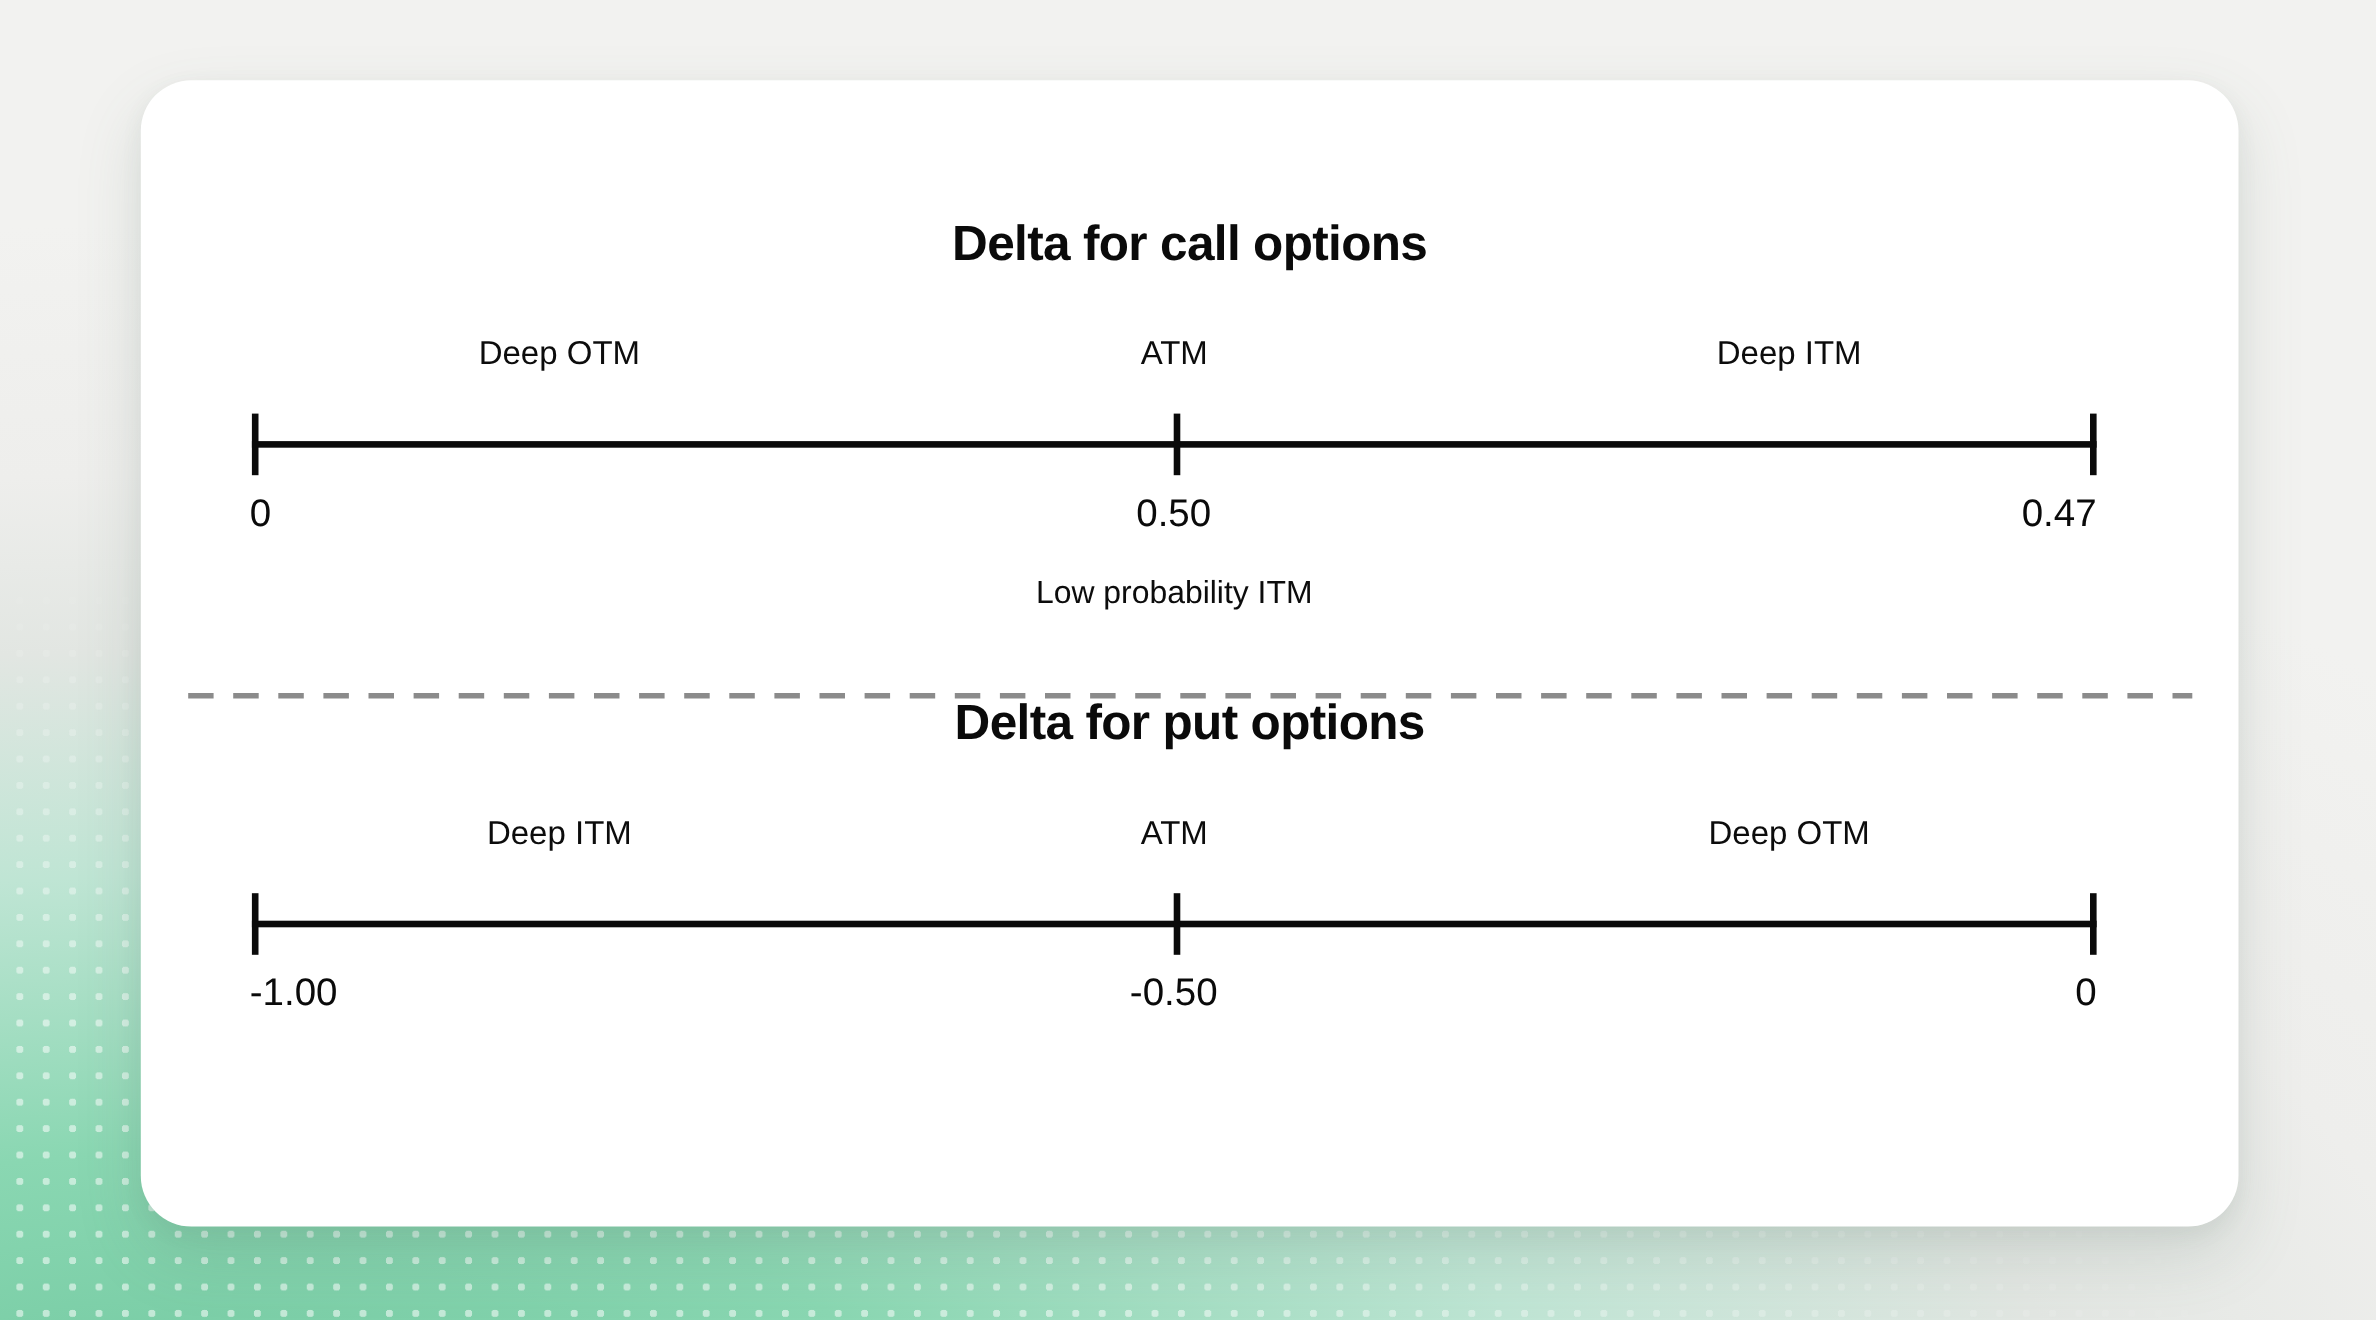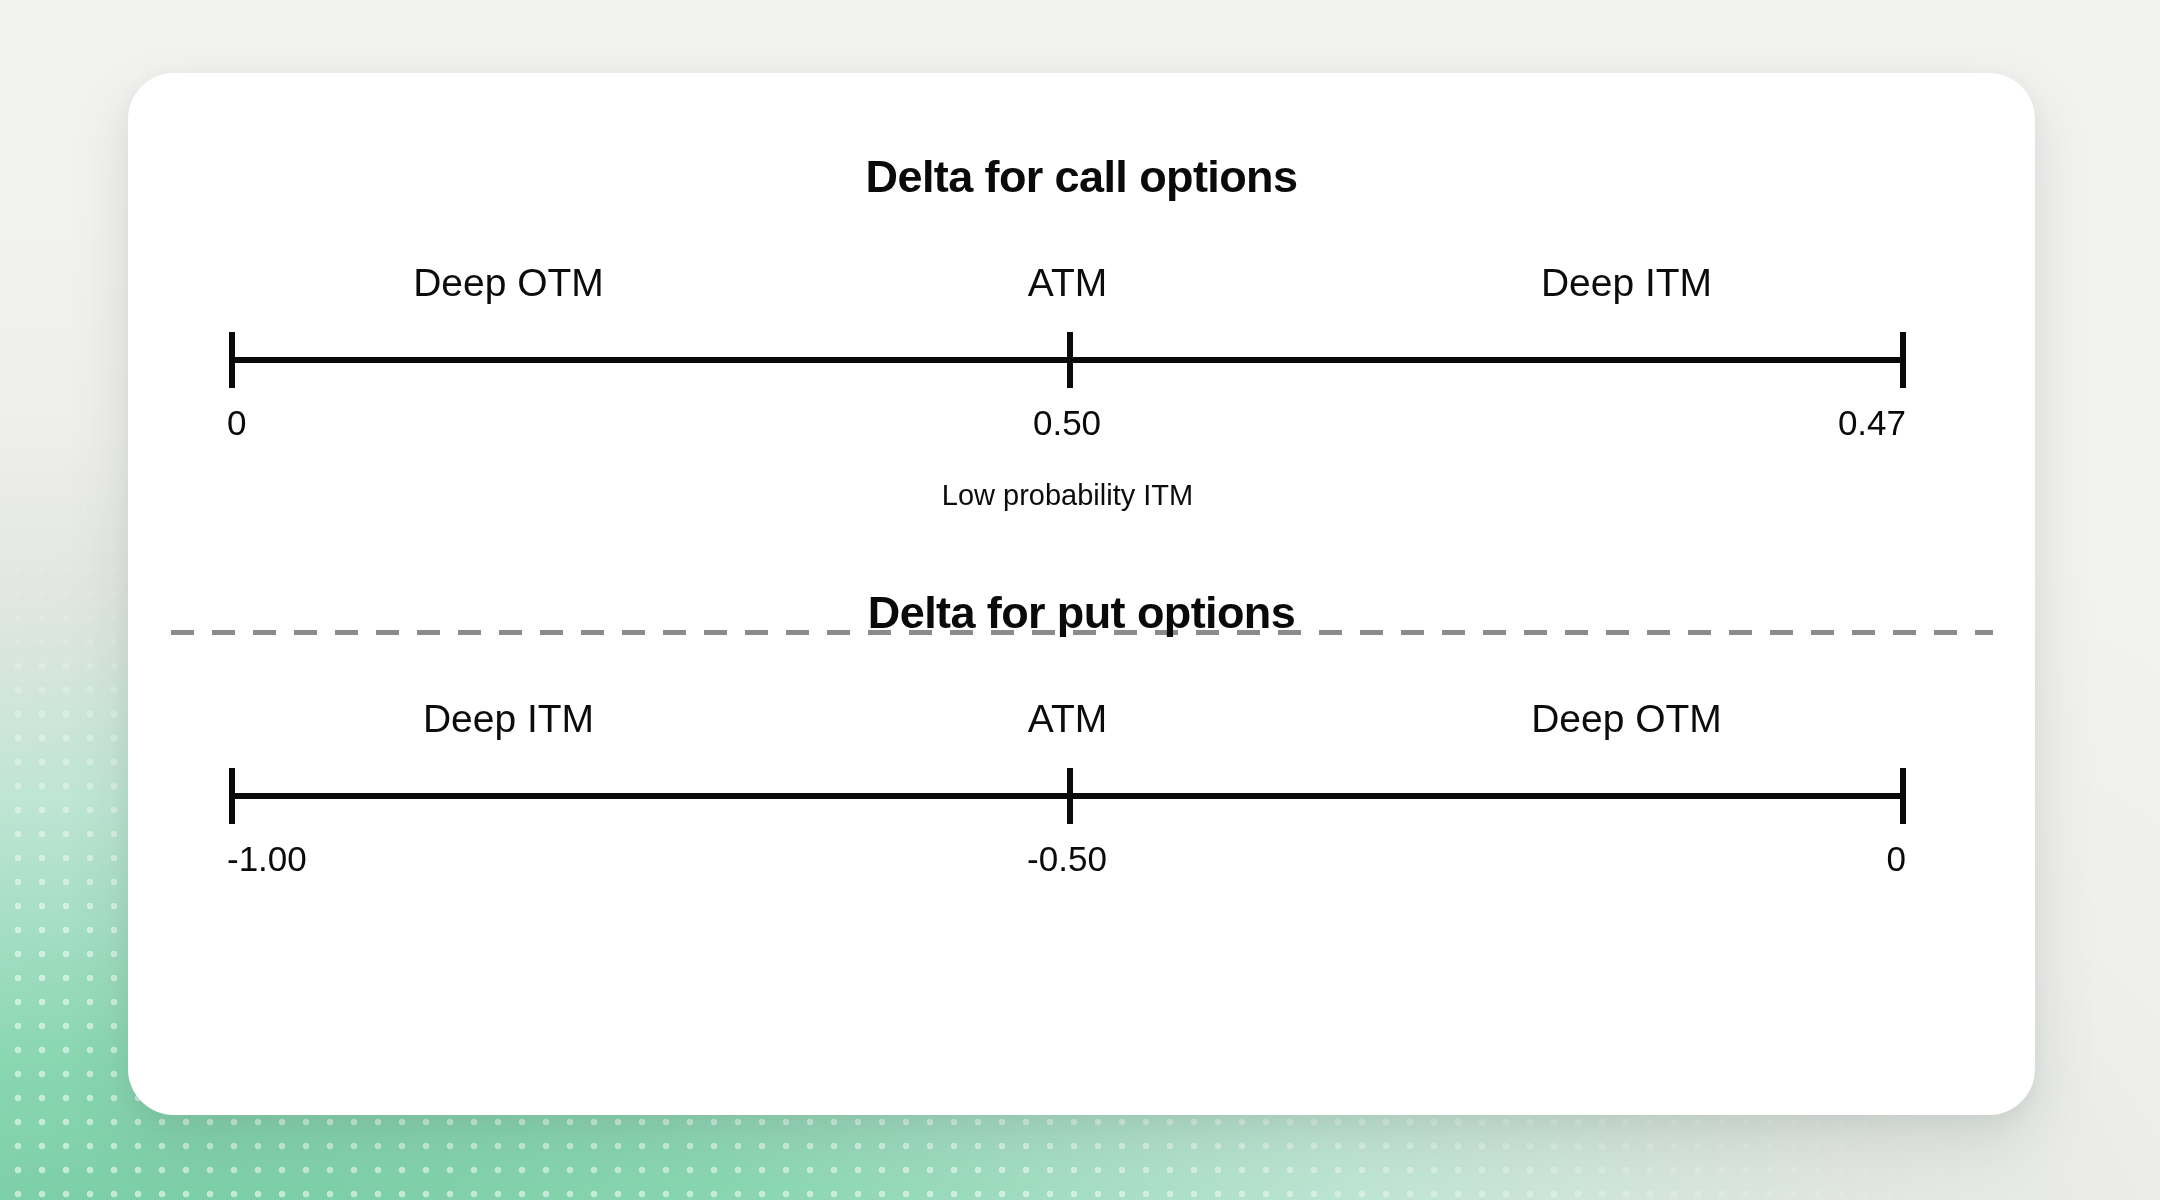--- a/index.html
+++ b/index.html
@@ -31,21 +31,21 @@
   #card{
     position:absolute;
     left:128px; top:73px;
     width:1907px; height:1042px;
     background:#ffffff;
     border-radius:46px;
     box-shadow:0 26px 58px rgba(90,110,100,0.17), 0 6px 18px rgba(90,110,100,0.07);
   }
 
   
-  .section{ position:absolute; left:0; width:1552px; }
+  .section{ position:absolute; left:0; width:1552px;margin-top:44px; }
   .sec-title{
     position:absolute; left:0; width:1907px;
     text-align:center;
     font-size:45px; font-weight:700;
     letter-spacing:-0.6px;
     color:#0a0a0a;
     white-space:nowrap;
   }
 
   
@@ -60,21 +60,21 @@
     width:6px; height:56px;
     background:#0a0a0a;
   }
   .tick.t-left{ left:0; }
   .tick.t-mid{ left:838px; }
   .tick.t-right{ left:1671px; }
 
   .band-row{
     position:absolute; left:101px; width:1677px;
     display:flex;
-    font-size:39px; font-weight:400; color:#0c0c0c;
+    font-size:30px; font-weight:400; color:#0c0c0c;
     white-space:nowrap;
   }
   .band-row > span{ flex:1 1 0; text-align:center; }
 
   .num-row{
     position:absolute; left:101px; width:1677px;
     height:46px;
     font-size:35px; font-weight:400; color:#0a0a0a;
     white-space:nowrap;
   }

